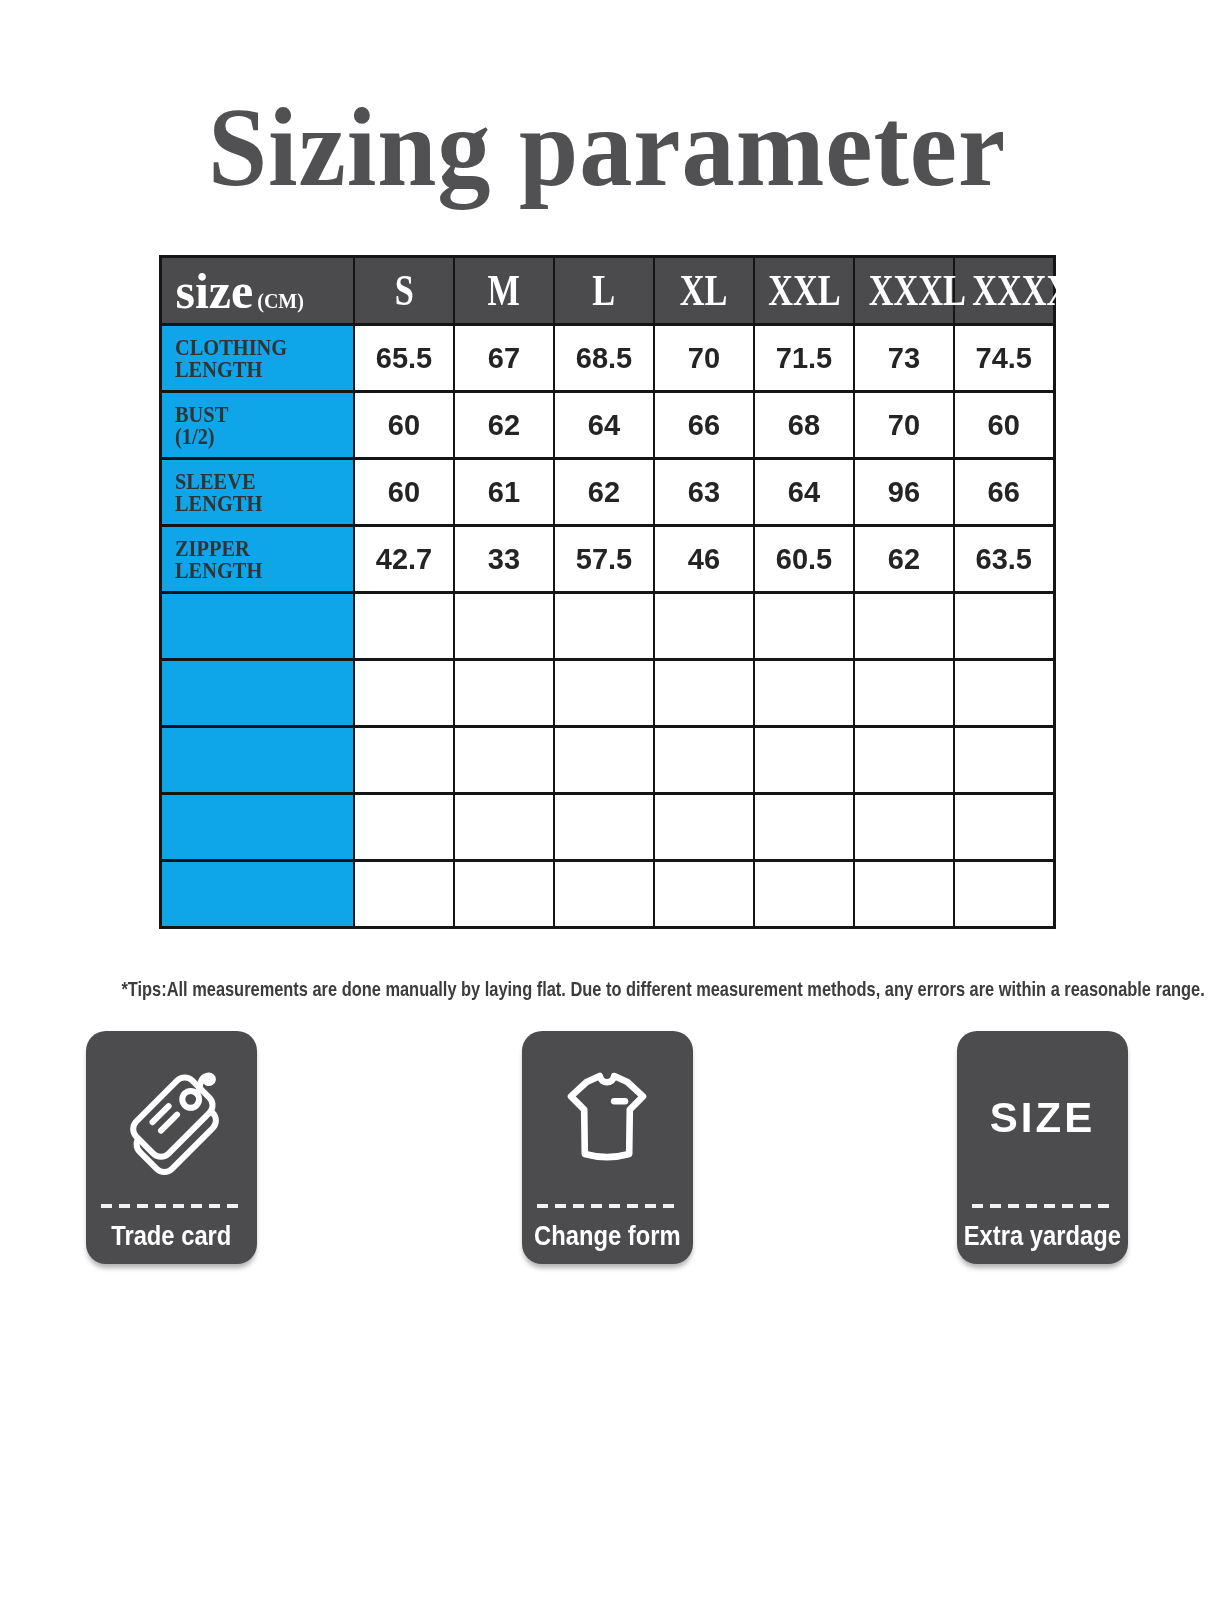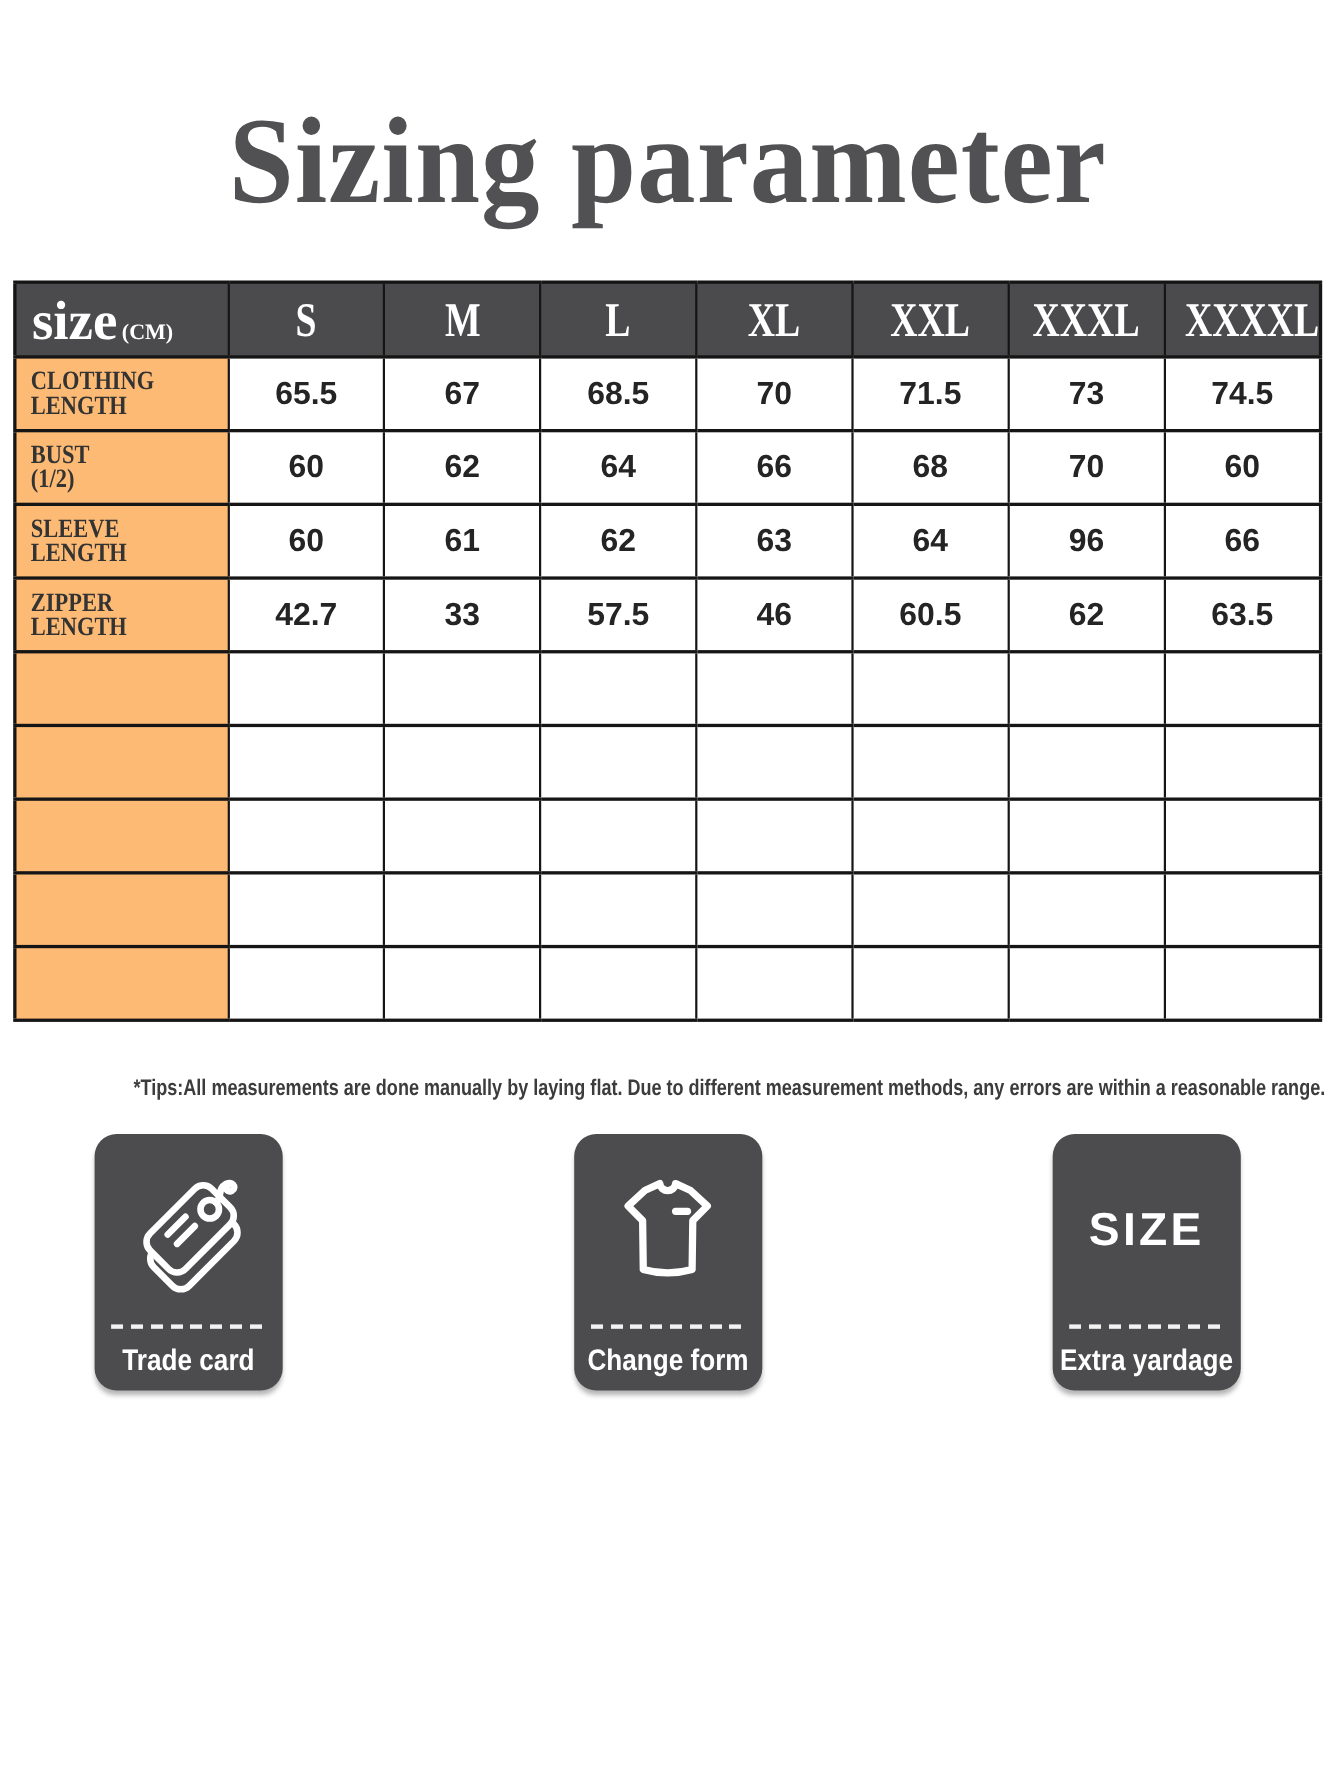--- a/index.html
+++ b/index.html
@@ -19,21 +19,21 @@
     font-size:112px;
     line-height:1.1;
     color:#515154;
     white-space:nowrap;
     transform:scaleX(0.95);
     transform-origin:center;
     letter-spacing:1px;
   }
   
   .size-table{
-    width:1190px;
+    width:897px;
     margin:46px auto 11px auto;
     border-collapse:collapse;
     table-layout:fixed;
     border:3px solid #151515;
   }
   .size-table th,.size-table td{
     border-left:2px solid #151515;
     border-right:2px solid #151515;
     border-top:3px solid #151515;
     border-bottom:3px solid #151515;
@@ -53,21 +53,21 @@
   .size-word{font-size:50px;letter-spacing:0;}
   .size-unit{font-size:20px;margin-left:4px;}
   .col-label{
     display:inline-block;
     font-size:44px;
     transform:scaleX(0.78);
     transform-origin:center;
     white-space:nowrap;
   }
   .size-table tbody th{
-    background:#fdba74;
+    background:#0ea5e9;
     text-align:left;
     vertical-align:middle;
     padding-left:13px;
     font-family:"Liberation Serif",serif;
     font-weight:700;
     color:#333333;
   }
   .size-table tbody th div{
     font-size:24px;
     line-height:22px;

